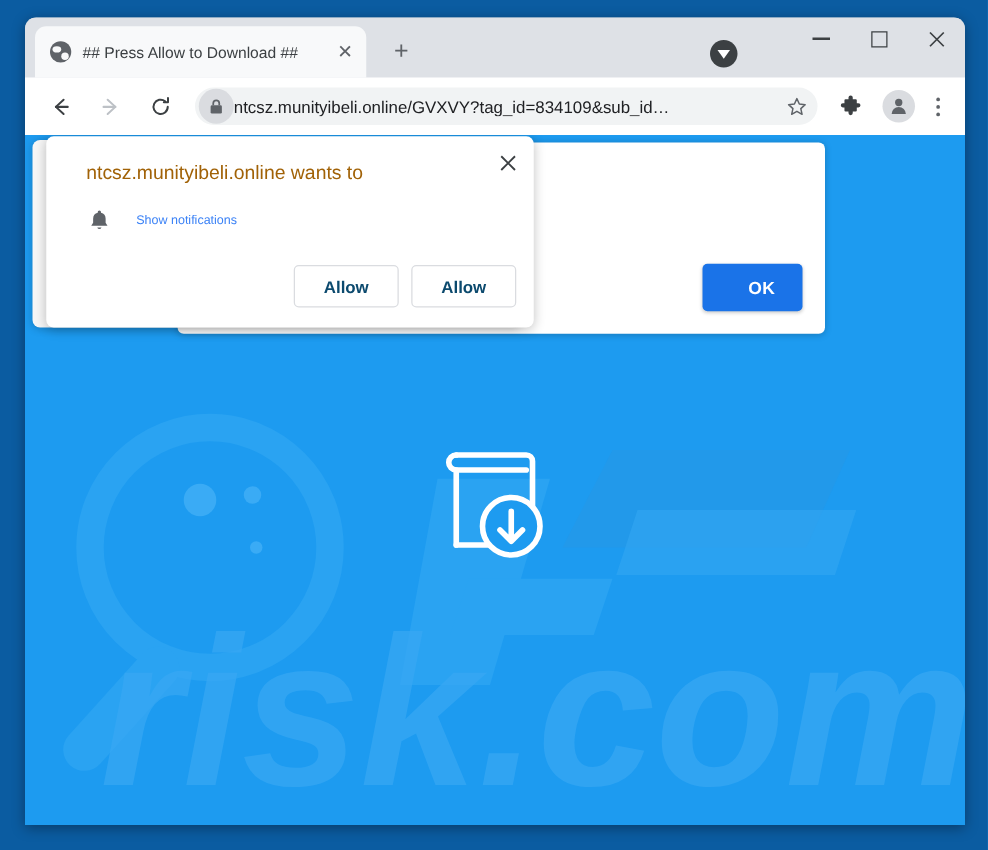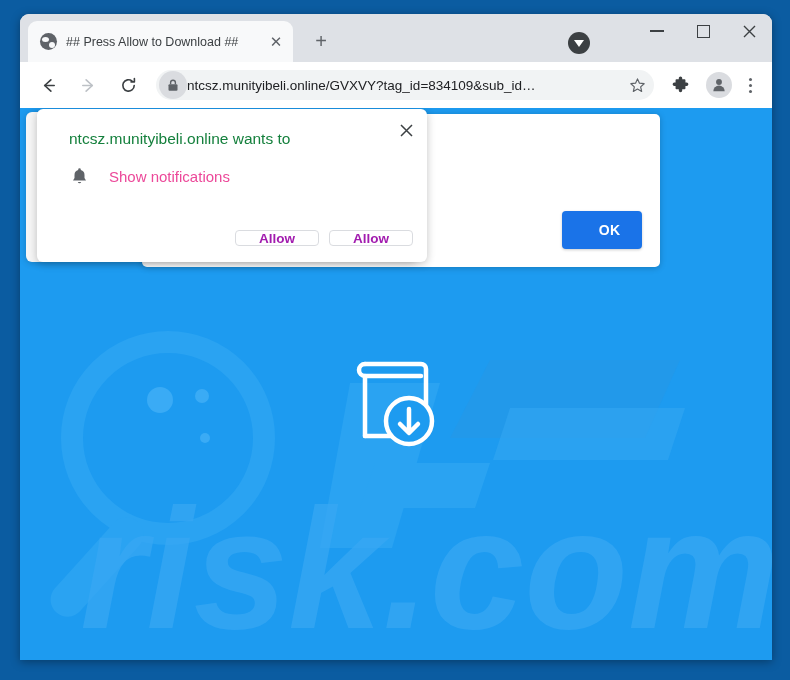--- a/index.html
+++ b/index.html
@@ -290,56 +290,56 @@
     width: 26px; height: 26px;
     display: flex; align-items: center; justify-content: center;
     color: #3c4043;
     font-size: 14px;
   }
   #perm-title {
     position: absolute;
     left: 32px;
     top: 21px;
     font-size: 15.5px;
-    color: #15803d;
+    color: #a16207;
     white-space: nowrap;
   }
   #perm-row {
     position: absolute;
     left: 32px;
     top: 57px;
     display: flex;
     align-items: center;
   }
   #bell-icon {
     width: 20px; height: 20px;
     display: flex; align-items: center; justify-content: center;
     flex: 0 0 auto;
     color: #5f6368;
   }
   #perm-label {
     margin-left: 20px;
-    font-size: 15px;
-    color: #ec4899;
+    font-size: 10px;
+    color: #3b82f6;
     white-space: nowrap;
   }
   #perm-actions {
     position: absolute;
     right: 14px;
     bottom: 16px;
     display: flex;
     gap: 10px;
   }
   .perm-btn {
     min-width: 84px;
-    height: 16px;
+    height: 34px;
     background: #ffffff;
     border: 1px solid #dadce0;
     border-radius: 4px;
-    color: #a21caf;
+    color: #0c4a6e;
     font-size: 13.5px;
     font-weight: bold;
     font-family: "Liberation Sans", sans-serif;
     display: flex; align-items: center; justify-content: center;
     padding: 0 14px;
     box-sizing: border-box;
   }
 </style>
 </head>
 <body>

